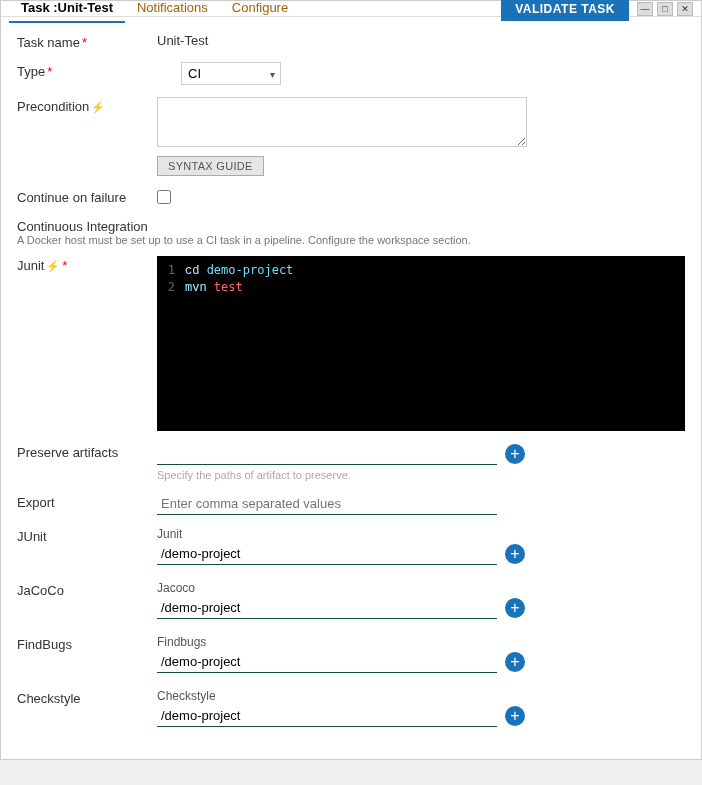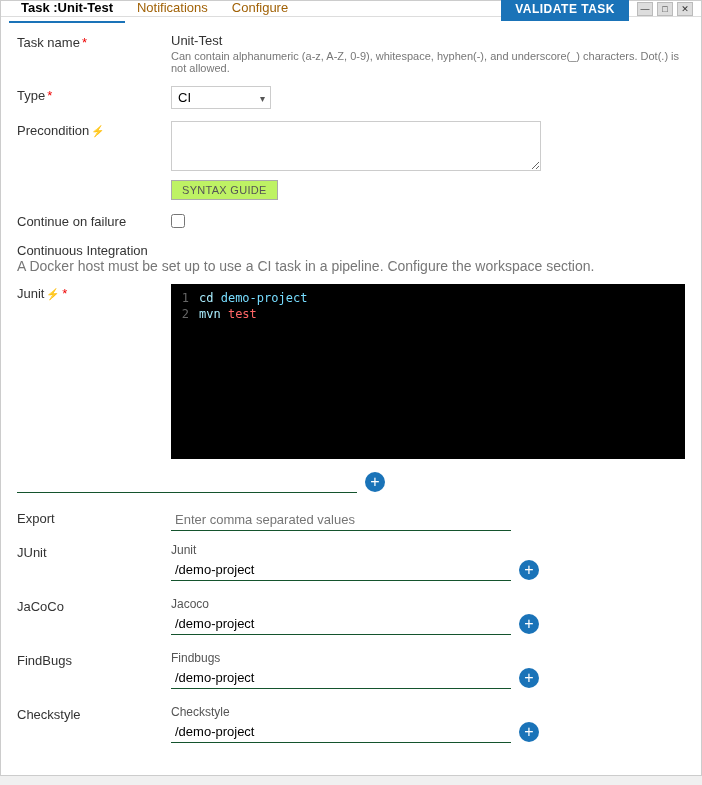--- a/index.html
+++ b/index.html
@@ -73,21 +73,20 @@
     }
     
     .content {
       padding: 16px 16px;
       overflow-y: auto;
     }
     .form-row {
       display: flex;
       align-items: flex-start;
       margin-bottom: 12px;
-      gap: 14px;
     }
     .form-label {
       width: 140px;
       min-width: 140px;
       font-size: 13px;
       color: #333;
       padding-top: 2px;
     }
     .required {
       color: #e00;
@@ -107,20 +106,21 @@
       color: #333;
       margin-bottom: 2px;
     }
     .hint-text {
       font-size: 11px;
       color: #777;
     }
     .select-wrapper {
       position: relative;
       display: inline-block;
+      margin-left: 24px;
     }
     select {
       appearance: none;
       -webkit-appearance: none;
       padding: 3px 22px 3px 6px;
       border: 1px solid #ccc;
       background: #fff;
       font-size: 13px;
       cursor: pointer;
       min-width: 100px;
@@ -140,21 +140,21 @@
       border: 1px solid #ccc;
       padding: 4px;
       font-size: 12px;
       resize: vertical;
     }
     .syntax-guide-btn {
       display: inline-block;
       margin-top: 6px;
       padding: 3px 10px;
       border: 1px solid #aaa;
-      background: #bef264;
+      background: #e5e5e5;
       font-size: 11px;
       cursor: pointer;
       color: #555;
       text-transform: uppercase;
       letter-spacing: 0.3px;
     }
     .checkbox-input {
       width: 14px;
       height: 14px;
       margin-top: 2px;
@@ -162,21 +162,21 @@
     
     .section-header {
       margin: 8px 0 2px 0;
     }
     .section-title {
       font-size: 13px;
       color: #333;
       font-weight: normal;
     }
     .section-desc {
-      font-size: 14px;
+      font-size: 11px;
       color: #777;
       margin-bottom: 10px;
     }
     
     .code-editor {
       background: #000;
       color: #fff;
       font-family: monospace;
       font-size: 12px;
       width: 100%;
@@ -191,21 +191,21 @@
     .line-num {
       color: #666;
       min-width: 28px;
       text-align: right;
       padding-right: 10px;
       user-select: none;
     }
     .line-content {
       color: #fff;
     }
-    .line-content .cmd { color: #aef; }
+    .line-content .cmd { color: #aef; font-family: Liberation Mono, monospace; }
     .line-content .arg { color: #7df; }
 
     
     .field-row {
       display: flex;
       align-items: center;
       margin-bottom: 4px;
     }
     .field-input {
       width: 340px;
@@ -265,21 +265,20 @@
   </div>
 
   <div class="content">
 
     <div class="form-row">
       <div class="form-label">
         <span>Task name</span><span class="required">*</span>
       </div>
       <div class="form-value">
         <div class="task-name-value">Unit-Test</div>
-        <div class="hint-text">Can contain alphanumeric (a-z, A-Z, 0-9), whitespace, hyphen(-), and underscore(_) characters. Dot(.) is not allowed.</div>
       </div>
     </div>
 
     <div class="form-row">
       <div class="form-label">
         <span>Type</span><span class="required">*</span>
       </div>
       <div class="form-value">
         <div class="select-wrapper">
           <select>
@@ -332,25 +331,27 @@
             <span class="line-num">2</span>
             <span class="line-content">
               <span class="cmd">mvn</span> <span style="color:#f66">test</span>
             </span>
           </div>
         </div>
       </div>
     </div>
 
     <div class="form-row" style="margin-top:10px;">
+      <div class="form-label">Preserve artifacts</div>
       <div class="form-value">
         <div class="field-row">
           <input type="text" class="field-input" value="" style="">
           <button class="plus-btn">+</button>
         </div>
+        <div class="artifact-hint">Specify the paths of artifact to preserve.</div>
       </div>
     </div>
 
     <div class="form-row">
       <div class="form-label">Export</div>
       <div class="form-value">
         <input type="text" class="field-input" placeholder="Enter comma separated values" style="">
       </div>
     </div>
 

